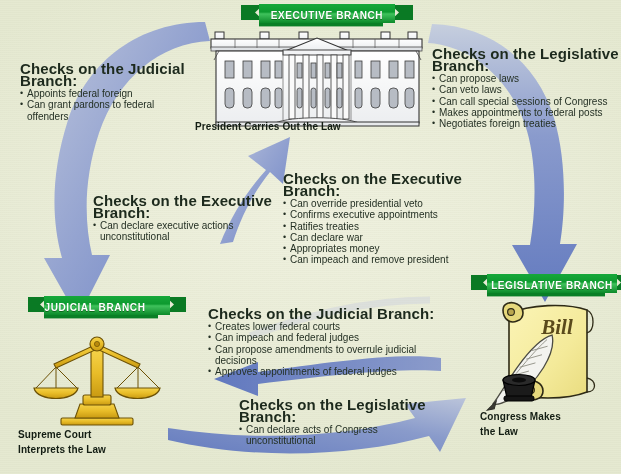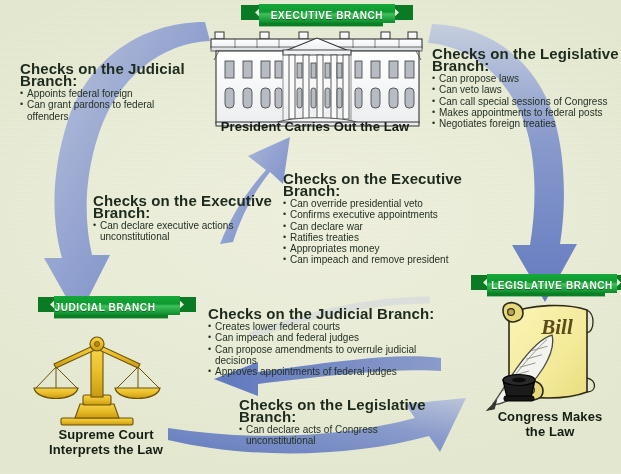--- a/index.html
+++ b/index.html
@@ -44,22 +44,22 @@
   .banner{position:absolute;z-index:5;height:22px;display:flex;align-items:center;margin-left:16px;}
   .banner .bsvg{position:absolute;left:0;top:0;}
   .banner .btxt{
     position:relative;z-index:2;width:100%;text-align:center;
     font-weight:bold;font-size:10px;color:#ffffff;letter-spacing:.6px;
     text-shadow:0 1px 0 rgba(0,60,0,.55);
   }
 
   
   .cap{
-    position:absolute;z-index:5;text-align:center;
-    font-weight:bold;font-size:13px;color:#131d13;line-height:14.5px;
+    position:absolute;z-index:5;
+    font-weight:bold;font-size:10px;color:#131d13;line-height:14.5px;
     letter-spacing:.1px;white-space:pre-line;
   }
 </style>
 </head>
 <body>
 
 <div id="stage">
   <div class="bgnoise"></div>
 
   <svg class="layer" id="arrows" viewBox="0 0 621 474">
@@ -288,21 +288,21 @@
   <div class="banner" style="left:455px;top:274px;width:162px;">
     <svg class="bsvg" width="162" height="23" viewBox="0 0 162 23">
       <path d="M 0,1 L 20,1 L 12,8.5 L 20,16 L 0,16 Z" fill="#0a7a24"></path>
       <path d="M 162,1 L 142,1 L 150,8.5 L 142,16 L 162,16 Z" fill="#0a7a24"></path>
       <rect x="16" y="0" width="130" height="19" fill="url(#bg1)"></rect>
       <rect x="16" y="19" width="118" height="3.4" fill="#0a7f26"></rect>
     </svg>
     <div class="btxt">LEGISLATIVE BRANCH</div>
   </div>
 
-  <div class="banner" style="left:22px;top:296px;width:134px;">
+  <div class="banner" style="left:12px;top:296px;width:134px;">
     <svg class="bsvg" width="158" height="23" viewBox="0 0 158 23">
       <path d="M 0,1 L 20,1 L 12,8.5 L 20,16 L 0,16 Z" fill="#0a7a24"></path>
       <path d="M 158,1 L 138,1 L 146,8.5 L 138,16 L 158,16 Z" fill="#0a7a24"></path>
       <rect x="16" y="0" width="126" height="19" fill="url(#bg1)"></rect>
       <rect x="16" y="19" width="114" height="3.4" fill="#0a7f26"></rect>
     </svg>
     <div class="btxt">JUDICIAL BRANCH</div>
   </div>
 
   <div class="cap" style="left:195px;top:120px;width:240px;">President Carries Out the Law</div>
@@ -337,22 +337,22 @@
       <li>Can declare executive actions
 unconstitutional</li>
     </ul>
   </div>
 
   <div class="blk" style="left:283px;top:173px;width:210px;">
     <div class="hd">Checks on the Executive Branch:</div>
     <ul>
       <li>Can override presidential veto</li>
       <li>Confirms executive appointments</li>
+      <li>Ratifies treaties</li>
       <li>Can declare war</li>
-      <li>Ratifies treaties</li>
       <li>Appropriates money</li>
       <li>Can impeach and remove president</li>
     </ul>
   </div>
 
   <div class="blk" style="left:208px;top:308px;width:240px;">
     <div class="hd">Checks on the Judicial Branch:</div>
     <ul>
       <li>Creates lower federal courts</li>
       <li>Can impeach and federal judges</li>

